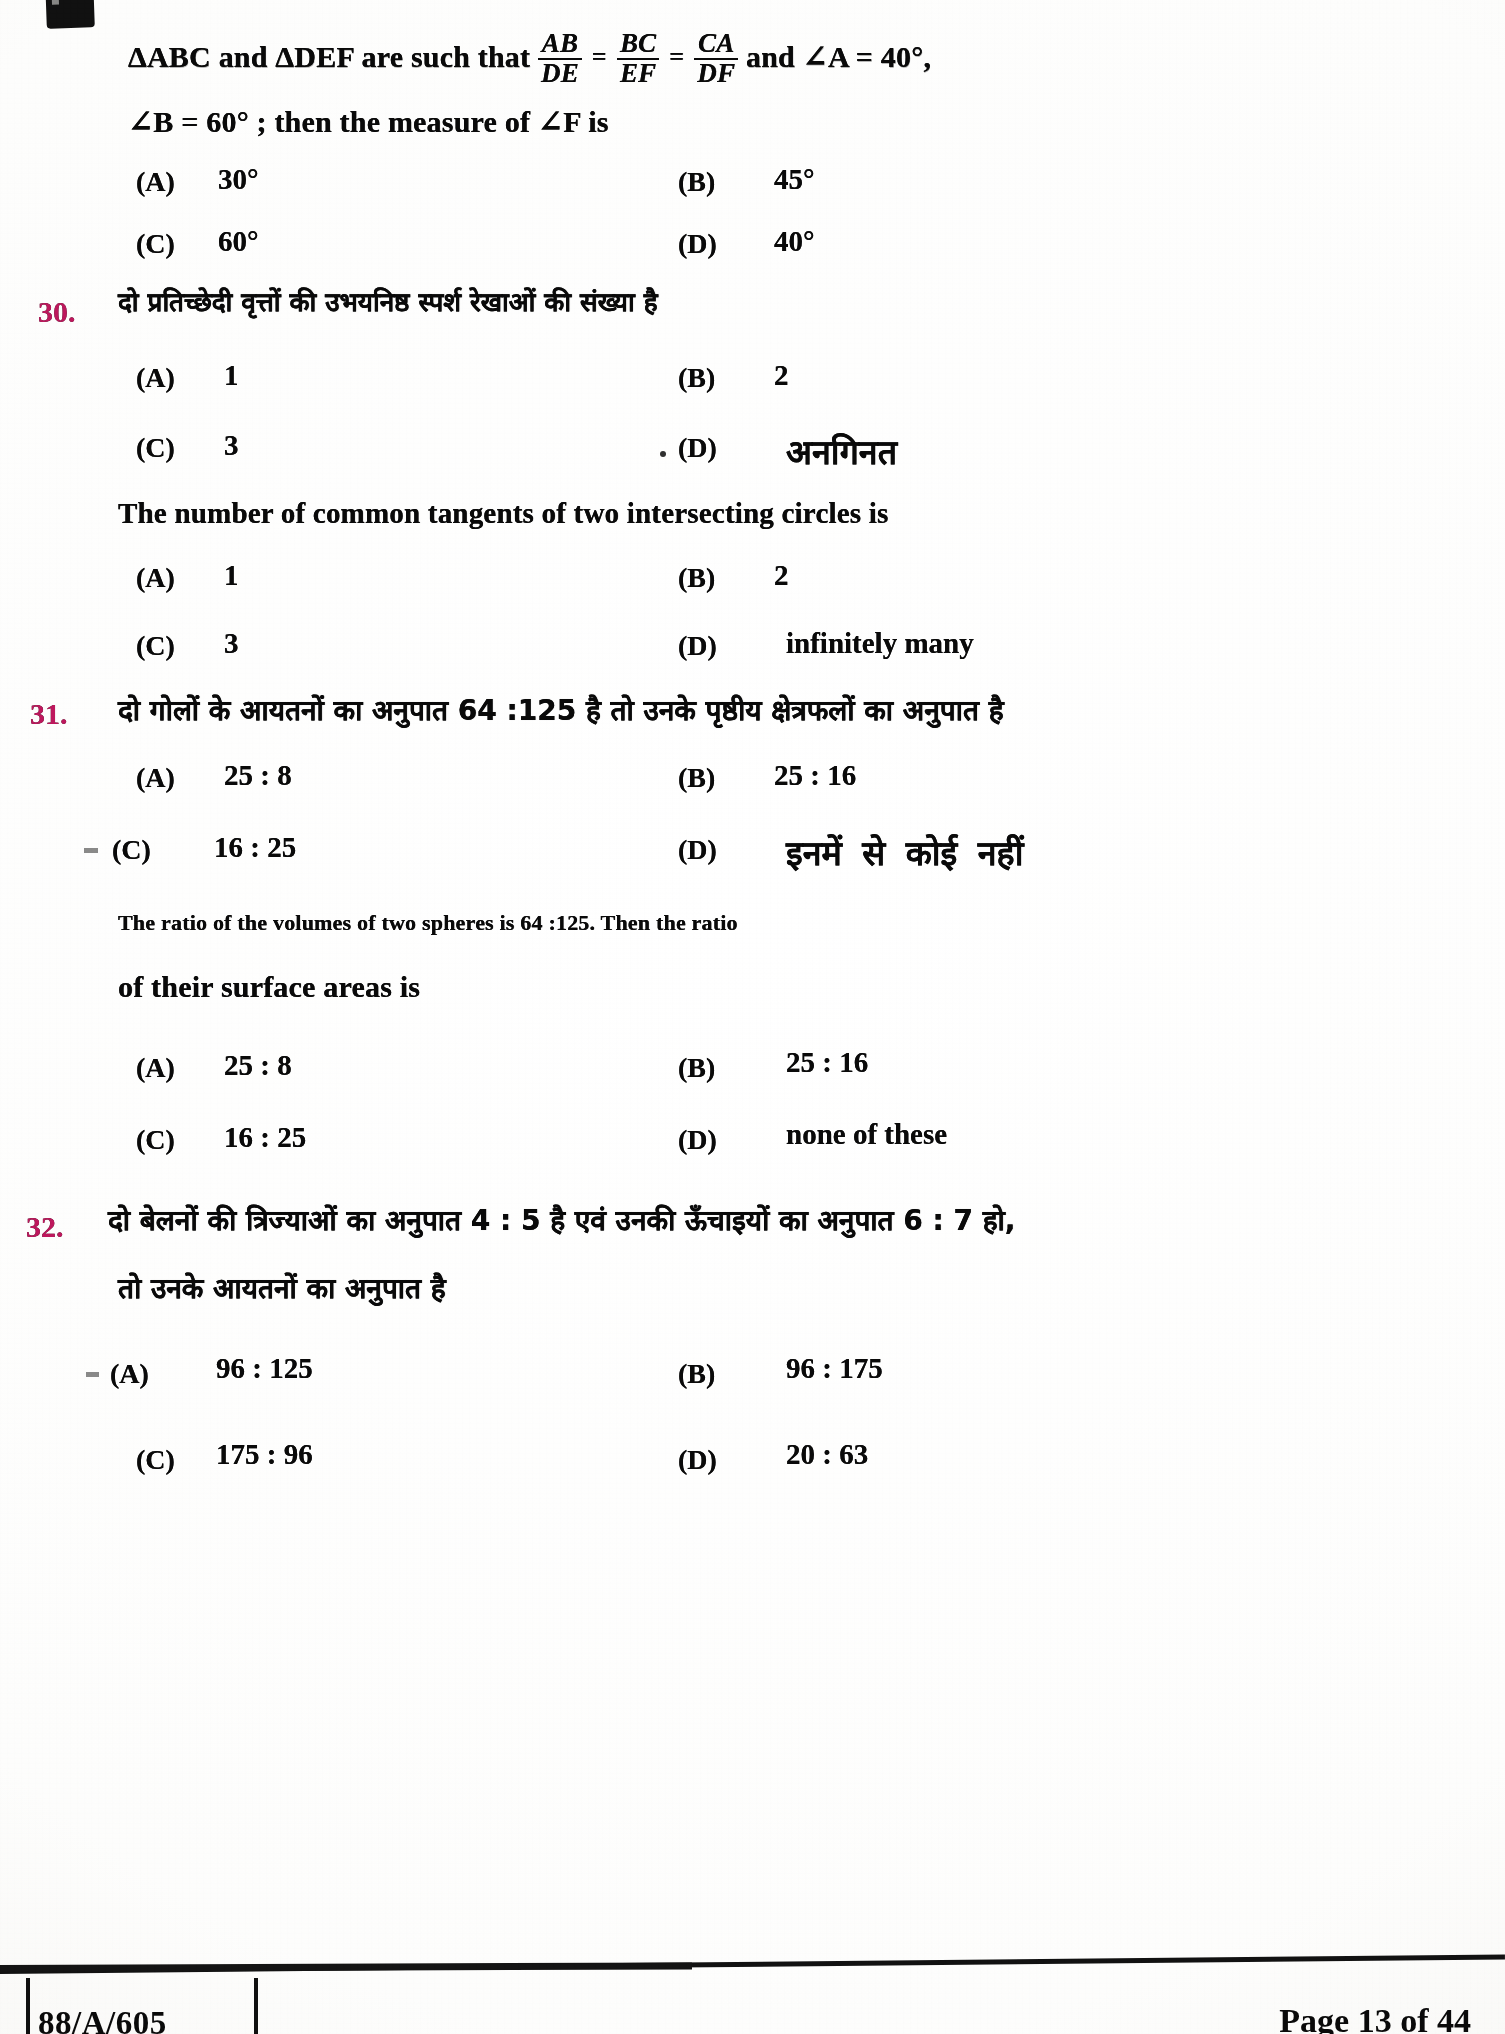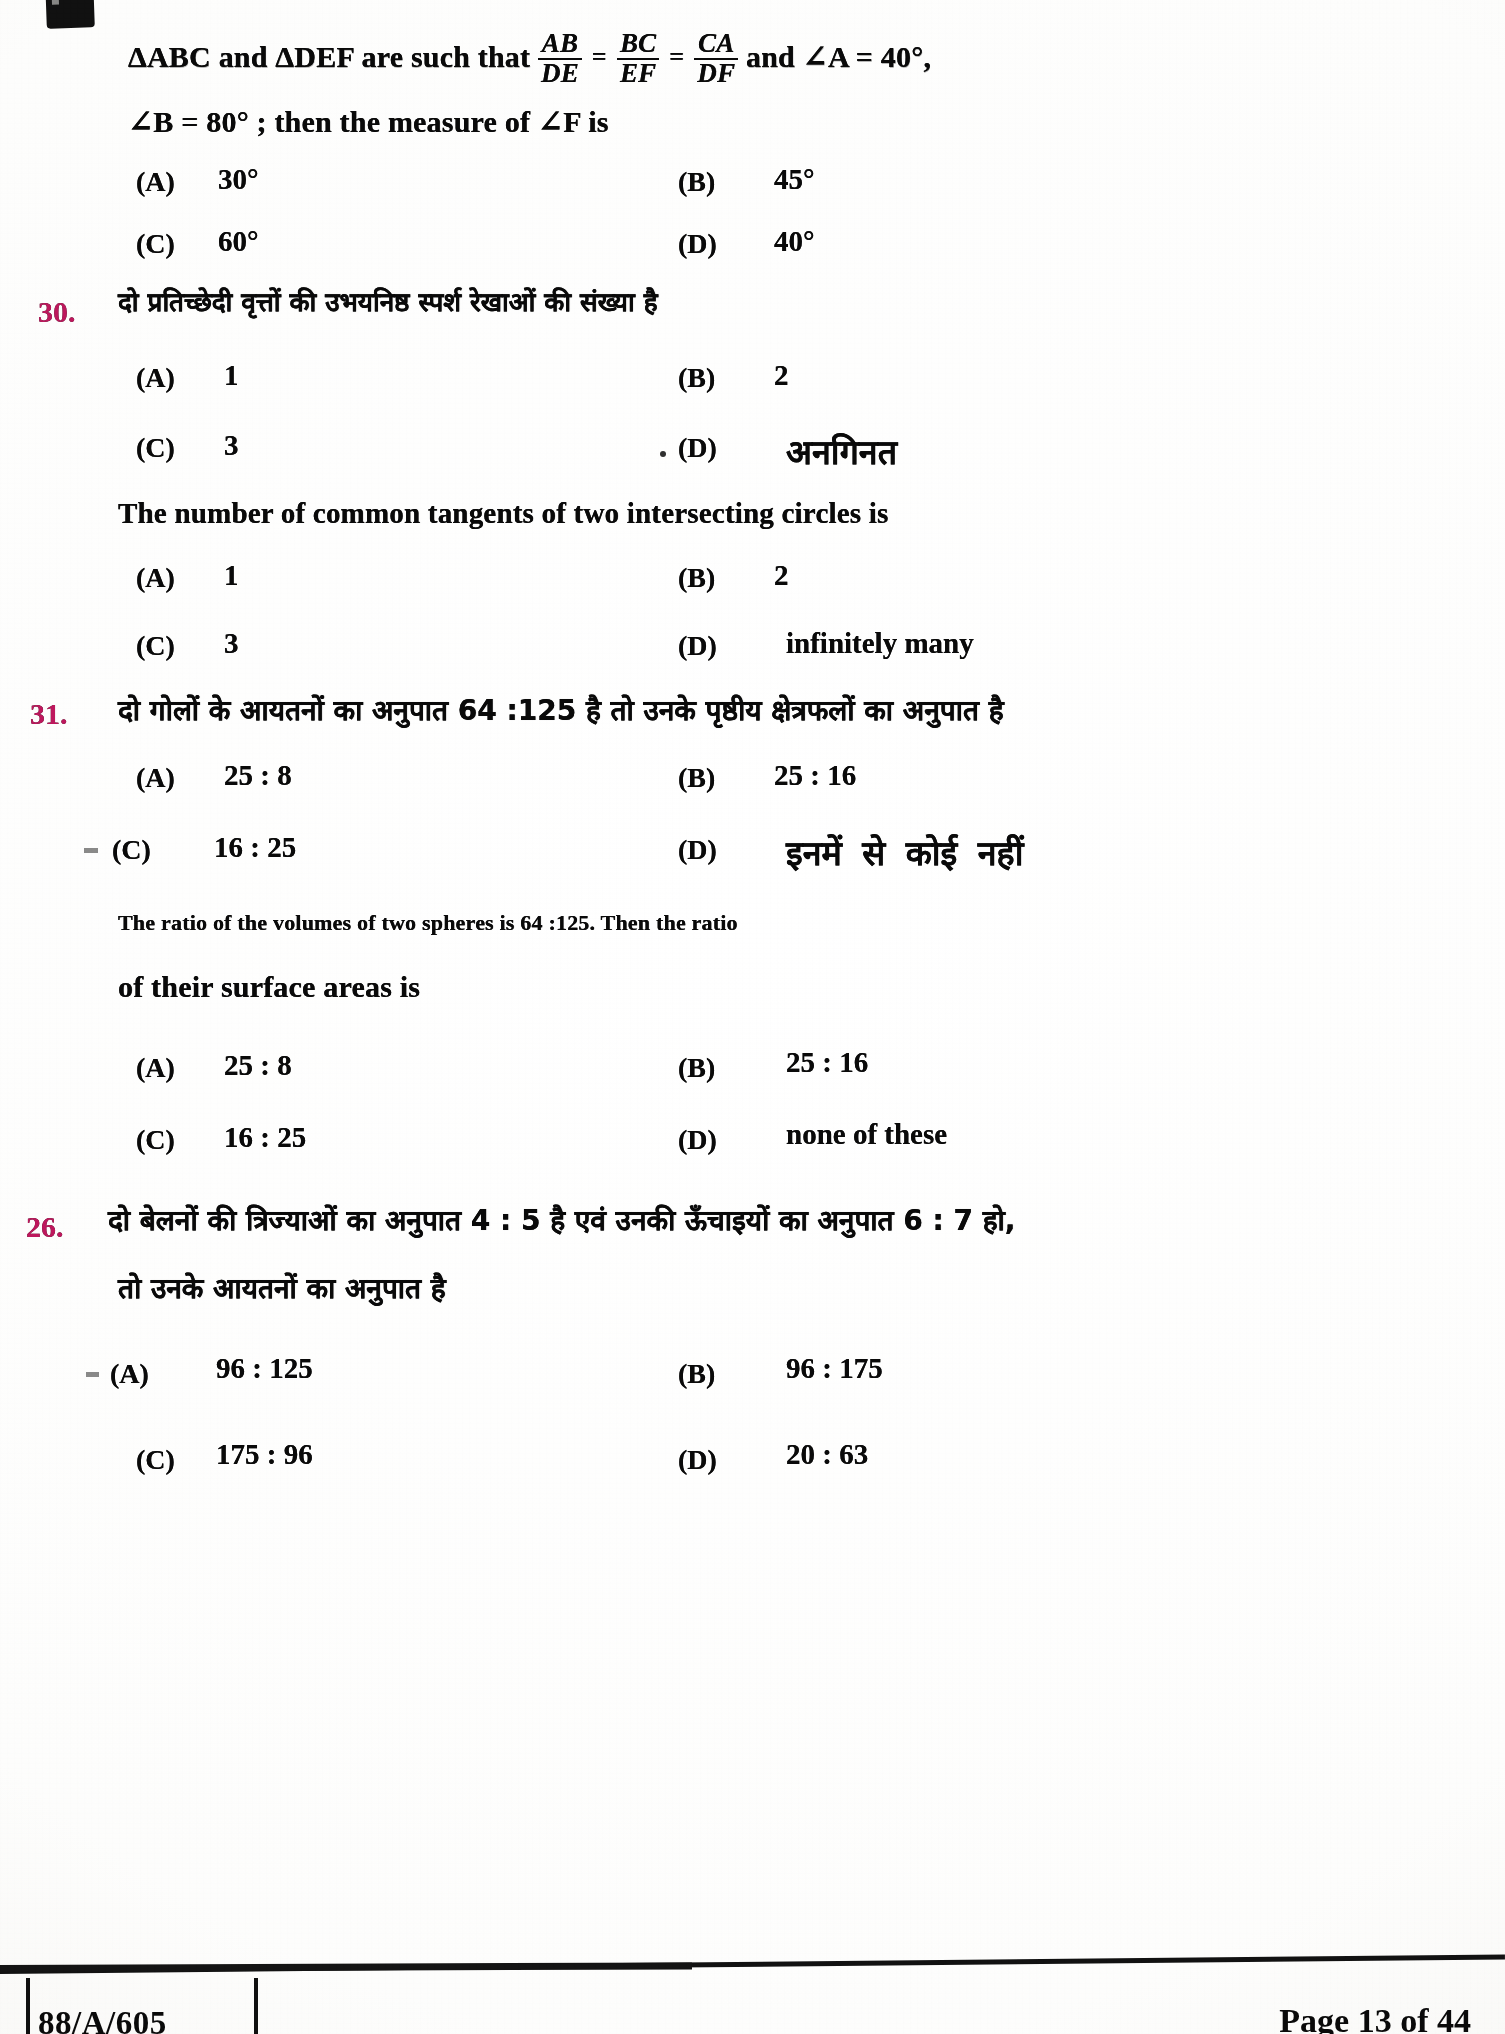--- a/index.html
+++ b/index.html
@@ -188,21 +188,21 @@
       </span>
       <span class="eqs">=</span>
       <span class="frac">
         <span class="num italic">CA</span>
         <span class="den italic">DF</span>
       </span>
     </span>
     <span>and ∠A = 40°,</span>
   </div>
 
-  <div class="blk en" style="left:128px; top:104px;">∠B = 80° ; then the measure of ∠F is</div>
+  <div class="blk en" style="left:128px; top:104px;">∠B = 60° ; then the measure of ∠F is</div>
 
   <div class="blk olabel" style="left:136px; top:166px;">(A)</div>
   <div class="blk otext" style="left:218px; top:163px;">30°</div>
   <div class="blk olabel" style="left:678px; top:166px;">(B)</div>
   <div class="blk otext" style="left:774px; top:163px;">45°</div>
 
   <div class="blk olabel" style="left:136px; top:228px;">(C)</div>
   <div class="blk otext" style="left:218px; top:225px;">60°</div>
   <div class="blk olabel" style="left:678px; top:228px;">(D)</div>
   <div class="blk otext" style="left:774px; top:225px;">40°</div>
@@ -253,21 +253,21 @@
   <div class="blk olabel" style="left:136px; top:1052px;">(A)</div>
   <div class="blk otext" style="left:224px; top:1049px;">25 : 8</div>
   <div class="blk olabel" style="left:678px; top:1052px;">(B)</div>
   <div class="blk otext" style="left:786px; top:1046px;">25 : 16</div>
 
   <div class="blk olabel" style="left:136px; top:1124px;">(C)</div>
   <div class="blk otext" style="left:224px; top:1121px;">16 : 25</div>
   <div class="blk olabel" style="left:678px; top:1124px;">(D)</div>
   <div class="blk otext" style="left:786px; top:1118px;">none of these</div>
 
-  <div class="blk qnum" style="left:26px; top:1210px;">26.</div>
+  <div class="blk qnum" style="left:26px; top:1210px;">32.</div>
   <div class="blk hi" style="left:108px; top:1200px; font-size:28px;">दो बेलनों की त्रिज्याओं का अनुपात 4 : 5 है एवं उनकी ऊँचाइयों का अनुपात 6 : 7 हो,</div>
   <div class="blk hi" style="left:118px; top:1268px; font-size:28px;">तो उनके आयतनों का अनुपात है</div>
 
   <div class="speck" style="left:86px; top:1372px; width:13px; height:5px; transform:rotate(0deg);"></div>
   <div class="blk olabel" style="left:110px; top:1358px;">(A)</div>
   <div class="blk otext" style="left:216px; top:1352px;">96 : 125</div>
   <div class="blk olabel" style="left:678px; top:1358px;">(B)</div>
   <div class="blk otext" style="left:786px; top:1352px;">96 : 175</div>
 
   <div class="blk olabel" style="left:136px; top:1444px;">(C)</div>

